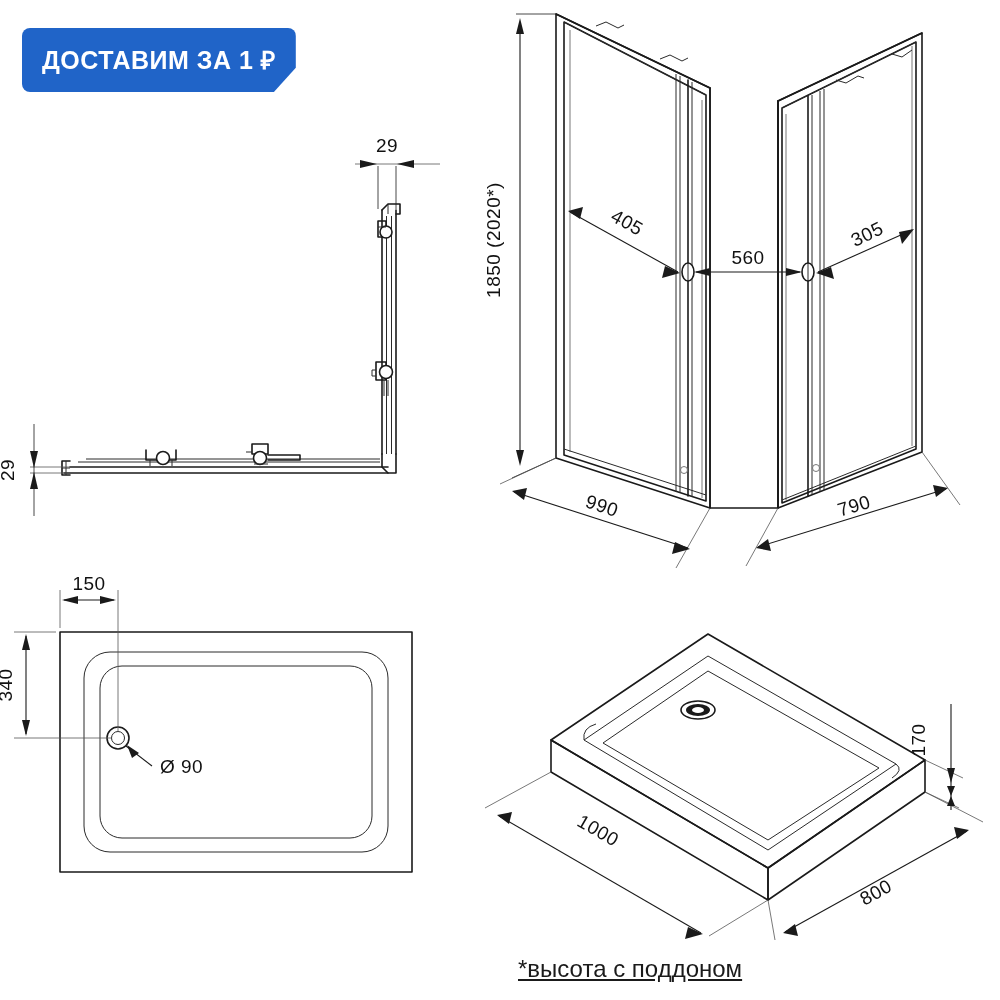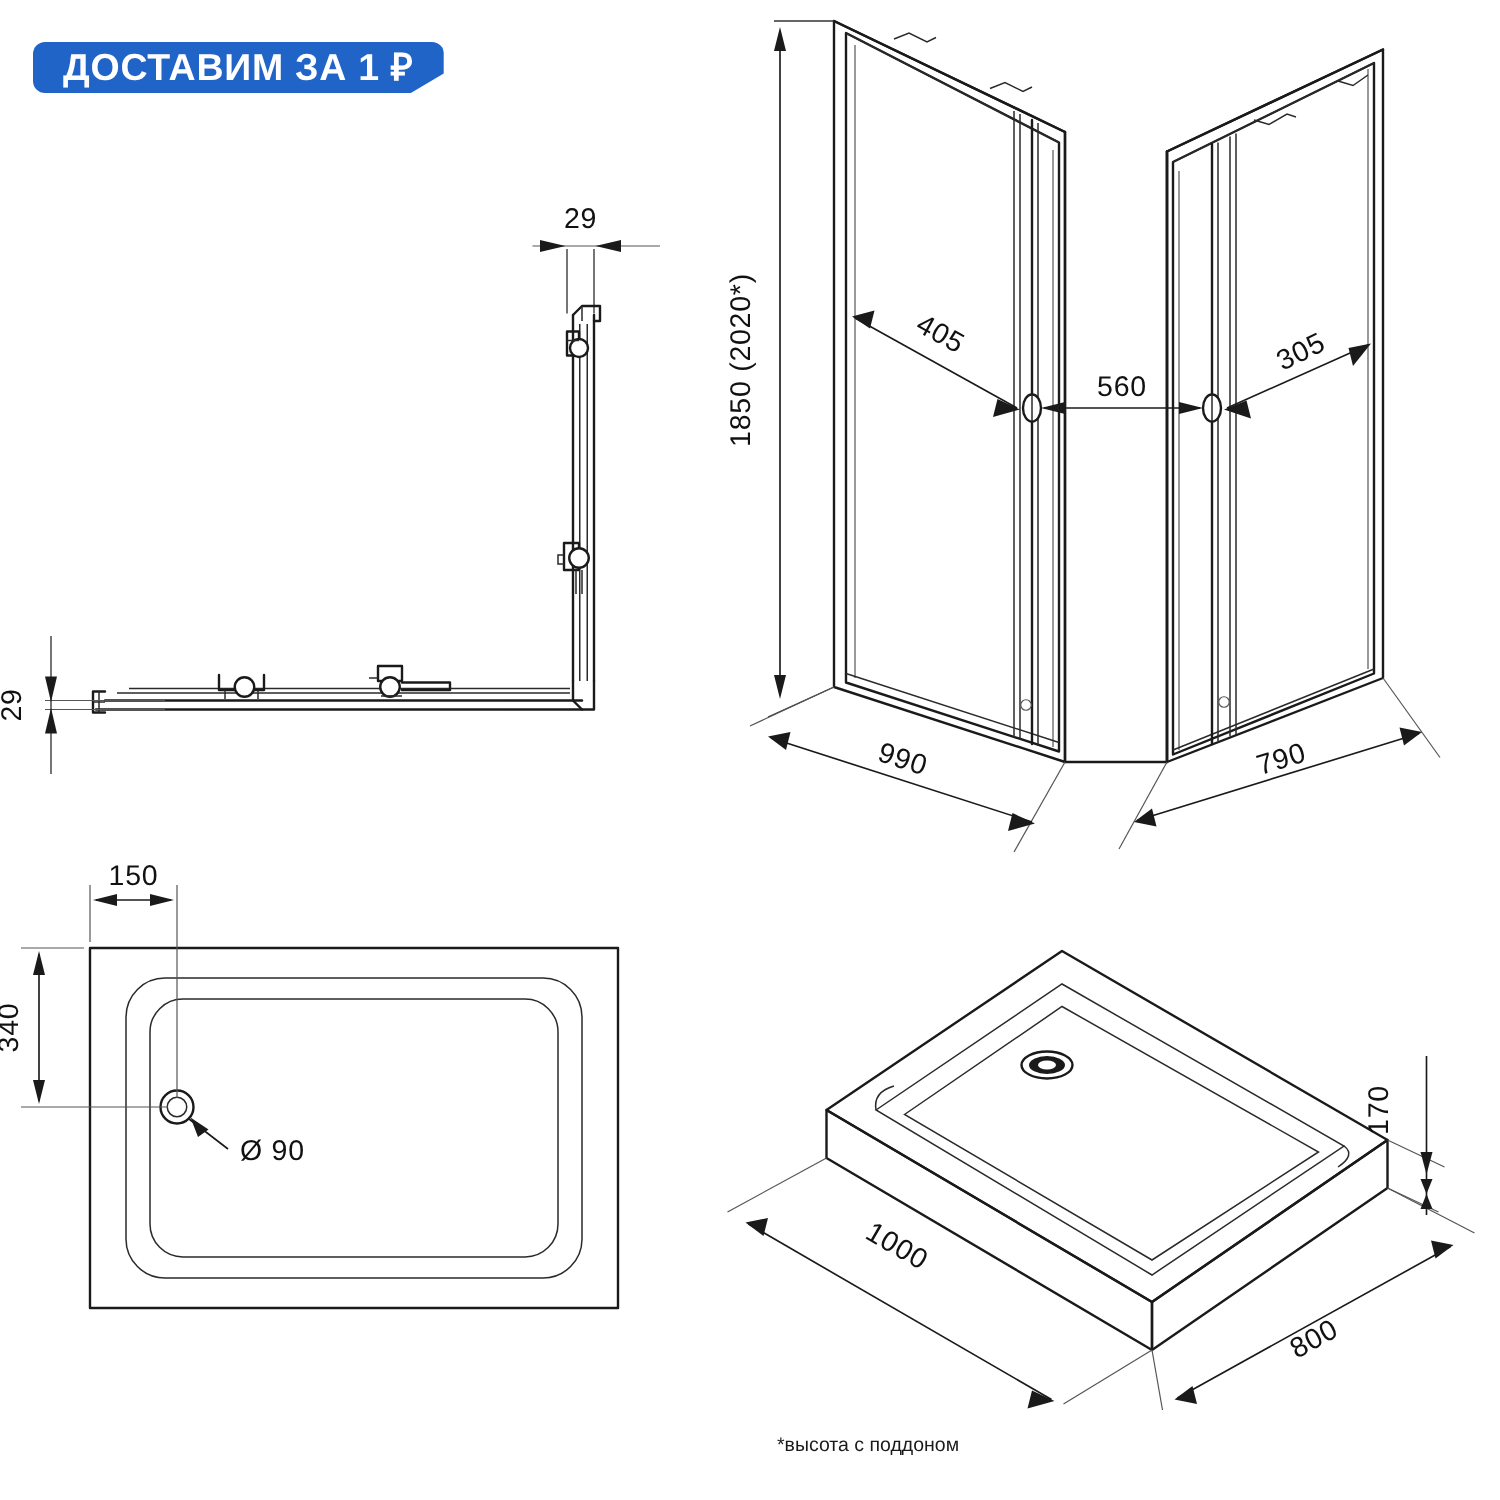--- a/index.html
+++ b/index.html
@@ -14,21 +14,21 @@
     background: #ffffff;
     font-family: "Liberation Sans", sans-serif;
     overflow: hidden;
   }
 
   
   #promo-badge {
     position: absolute;
     left: 22px;
     top: 28px;
-    height: 34px;
+    height: 64px;
     padding: 0 20px 0 20px;
     display: flex;
     align-items: center;
     background: #2064c8;
     color: #ffffff;
     font-size: 25px;
     font-weight: bold;
     letter-spacing: 0.5px;
     border-radius: 8px;
     -webkit-clip-path: polygon(0 0, 100% 0, 100% 62%, 92% 100%, 0 100%);
@@ -60,23 +60,24 @@
     font-size: 19px;
     fill: #111111;
     letter-spacing: 0.5px;
   }
 
   #footnote {
     position: absolute;
     left: 518px;
     top: 955px;
     font-family: "Liberation Sans", sans-serif;
-    font-size: 13px;
+    font-size: 24px;
     color: #1a1a1a;
     white-space: nowrap;
+    text-decoration: underline;
   }
 </style>
 </head>
 <body>
 
 <div id="page">
 
   <div id="promo-badge">ДОСТАВИМ ЗА 1 ₽</div>
 
   <div class="panel" id="panel-profile-plan">

